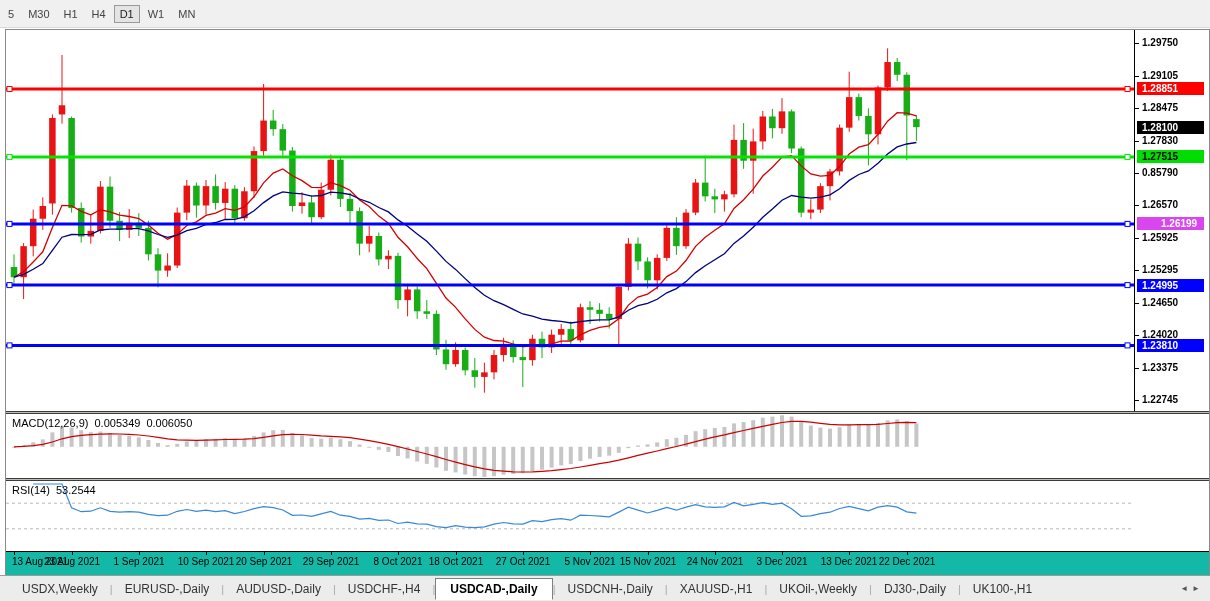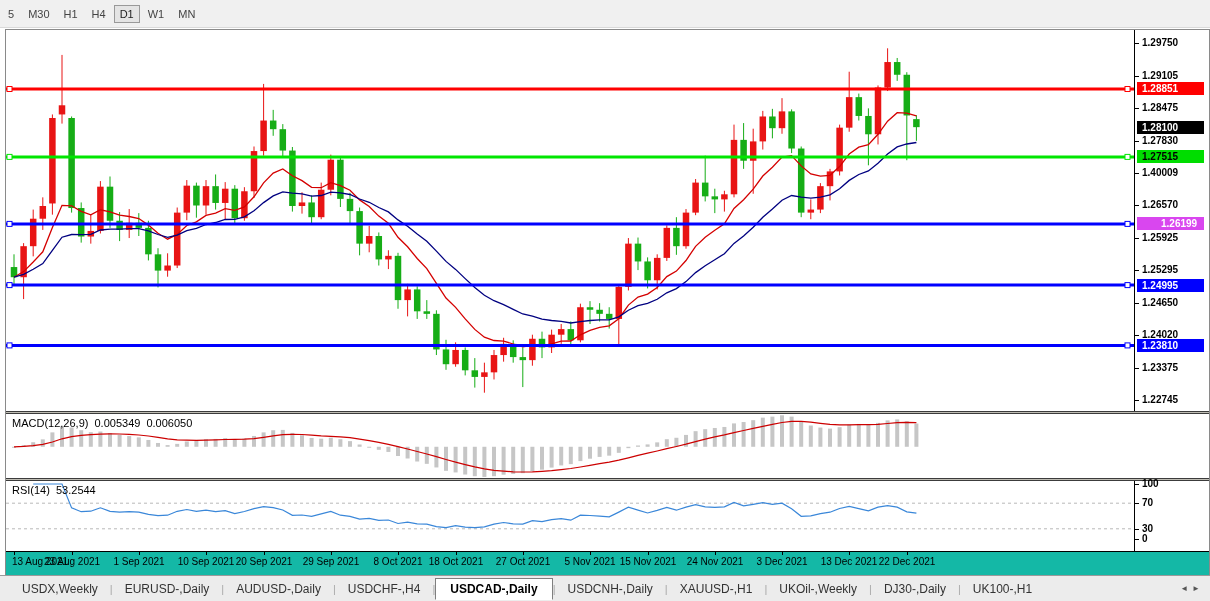--- a/index.html
+++ b/index.html
@@ -267,21 +267,21 @@
   <div id="price-axis">
       <div class="axtick" style="top: 13px;"></div>
       <div class="axlabel" style="top: 7px;">1.29750</div>
       <div class="axtick" style="top: 46px;"></div>
       <div class="axlabel" style="top: 40px;">1.29105</div>
       <div class="axtick" style="top: 78px;"></div>
       <div class="axlabel" style="top: 72px;">1.28475</div>
       <div class="axtick" style="top: 111px;"></div>
       <div class="axlabel" style="top: 105px;">1.27830</div>
       <div class="axtick" style="top: 143px;"></div>
-      <div class="axlabel" style="top: 137px;">1.40009</div>
+      <div class="axlabel" style="top: 137px;">0.85790</div>
       <div class="axtick" style="top: 175px;"></div>
       <div class="axlabel" style="top: 169px;">1.26570</div>
       <div class="axtick" style="top: 208px;"></div>
       <div class="axlabel" style="top: 202px;">1.25925</div>
       <div class="axtick" style="top: 240px;"></div>
       <div class="axlabel" style="top: 234px;">1.25295</div>
       <div class="axtick" style="top: 273px;"></div>
       <div class="axlabel" style="top: 267px;">1.24650</div>
       <div class="axtick" style="top: 305px;"></div>
       <div class="axlabel" style="top: 299px;">1.24020</div>
@@ -407,30 +407,20 @@
     <svg id="rsi-svg" width="1128" height="70">
         <line x1="0" y1="22.2" x2="1128" y2="22.2" stroke="#b8b8b8" stroke-width="1" stroke-dasharray="3,3"></line>
         <line x1="0" y1="47.800000000000004" x2="1128" y2="47.800000000000004" stroke="#b8b8b8" stroke-width="1" stroke-dasharray="3,3"></line>
         <polyline points="27.2,3.0 36.8,3.0 46.4,3.0 56,3.0 65.6,26.9 75.2,30.7 84.8,30.2 94.39999999999999,26.8 104,30.3 113.6,31.2 123.19999999999999,30.7 132.8,31.1 142.4,33.3 152,34.6 161.6,34.2 171.2,30.3 180.79999999999998,28.5 190.4,30.4 200,29.1 209.6,30.7 219.2,29.7 228.79999999999998,32.6 238.39999999999998,30.5 248,27.6 257.6,25.7 267.2,26.7 276.8,29.0 286.4,34.3 296,34.0 305.59999999999997,35.4 315.2,32.9 324.8,30.5 334.4,34.2 344,35.3 353.59999999999997,38.1 363.2,37.4 372.8,39.3 382.4,39.0 392,42.5 401.59999999999997,41.2 411.2,42.9 420.8,43.1 430.4,45.7 440,46.7 449.59999999999997,44.7 459.2,46.2 468.79999999999995,46.7 478.4,45.9 488,43.2 497.59999999999997,41.5 507.2,42.8 516.8,43.1 526.4,39.7 536,40.6 545.6,38.6 555.1999999999999,37.7 564.8,39.2 574.4,34.1 584,34.5 593.6,35.1 603.1999999999999,35.9 612.8,31.1 622.4,26.1 632,29.1 641.6,32.0 651.1999999999999,29.4 660.8,26.4 670.4,29.2 680,26.1 689.6,23.7 699.1999999999999,25.8 708.8,26.3 718.4,25.8 728,21.5 737.6,24.8 747.1999999999999,23.3 756.8,21.6 766.4,23.4 776,22.2 785.6,27.8 795.1999999999999,35.3 804.8,34.9 814.4,32.6 824,31.2 833.6,27.5 843.1999999999999,25.3 852.8,27.6 862.4,29.8 872,26.2 881.6,24.6 891.1999999999999,26.2 900.8,30.8 910.4,32.1" fill="none" stroke="#3a87d9" stroke-width="1.2"></polyline>
       </svg>
     <div class="pane-title">
       <span>RSI(14)</span>
       <span>53.2544</span>
     </div>
   </div>
-  <div id="rsi-axis">
-      <div class="axtick" style="top: 3px;"></div>
-      <div class="axlabel" style="top: -3px;">100</div>
-      <div class="axtick" style="top: 22px;"></div>
-      <div class="axlabel" style="top: 16px;">70</div>
-      <div class="axtick" style="top: 48px;"></div>
-      <div class="axlabel" style="top: 42px;">30</div>
-      <div class="axtick" style="top: 58px;"></div>
-      <div class="axlabel" style="top: 52px;">0</div>
-    </div>
   <div id="xaxis">
       <div class="dtick" style="left: 8px;"></div>
       <div class="dlabel" style="left: 1px;">13 Aug 2021</div>
       <div class="dtick" style="left: 66px;"></div>
       <div class="dlabel" style="left: 33px;">23 Aug 2021</div>
       <div class="dtick" style="left: 133px;"></div>
       <div class="dlabel" style="left: 100px;">1 Sep 2021</div>
       <div class="dtick" style="left: 200px;"></div>
       <div class="dlabel" style="left: 167px;">10 Sep 2021</div>
       <div class="dtick" style="left: 258px;"></div>

